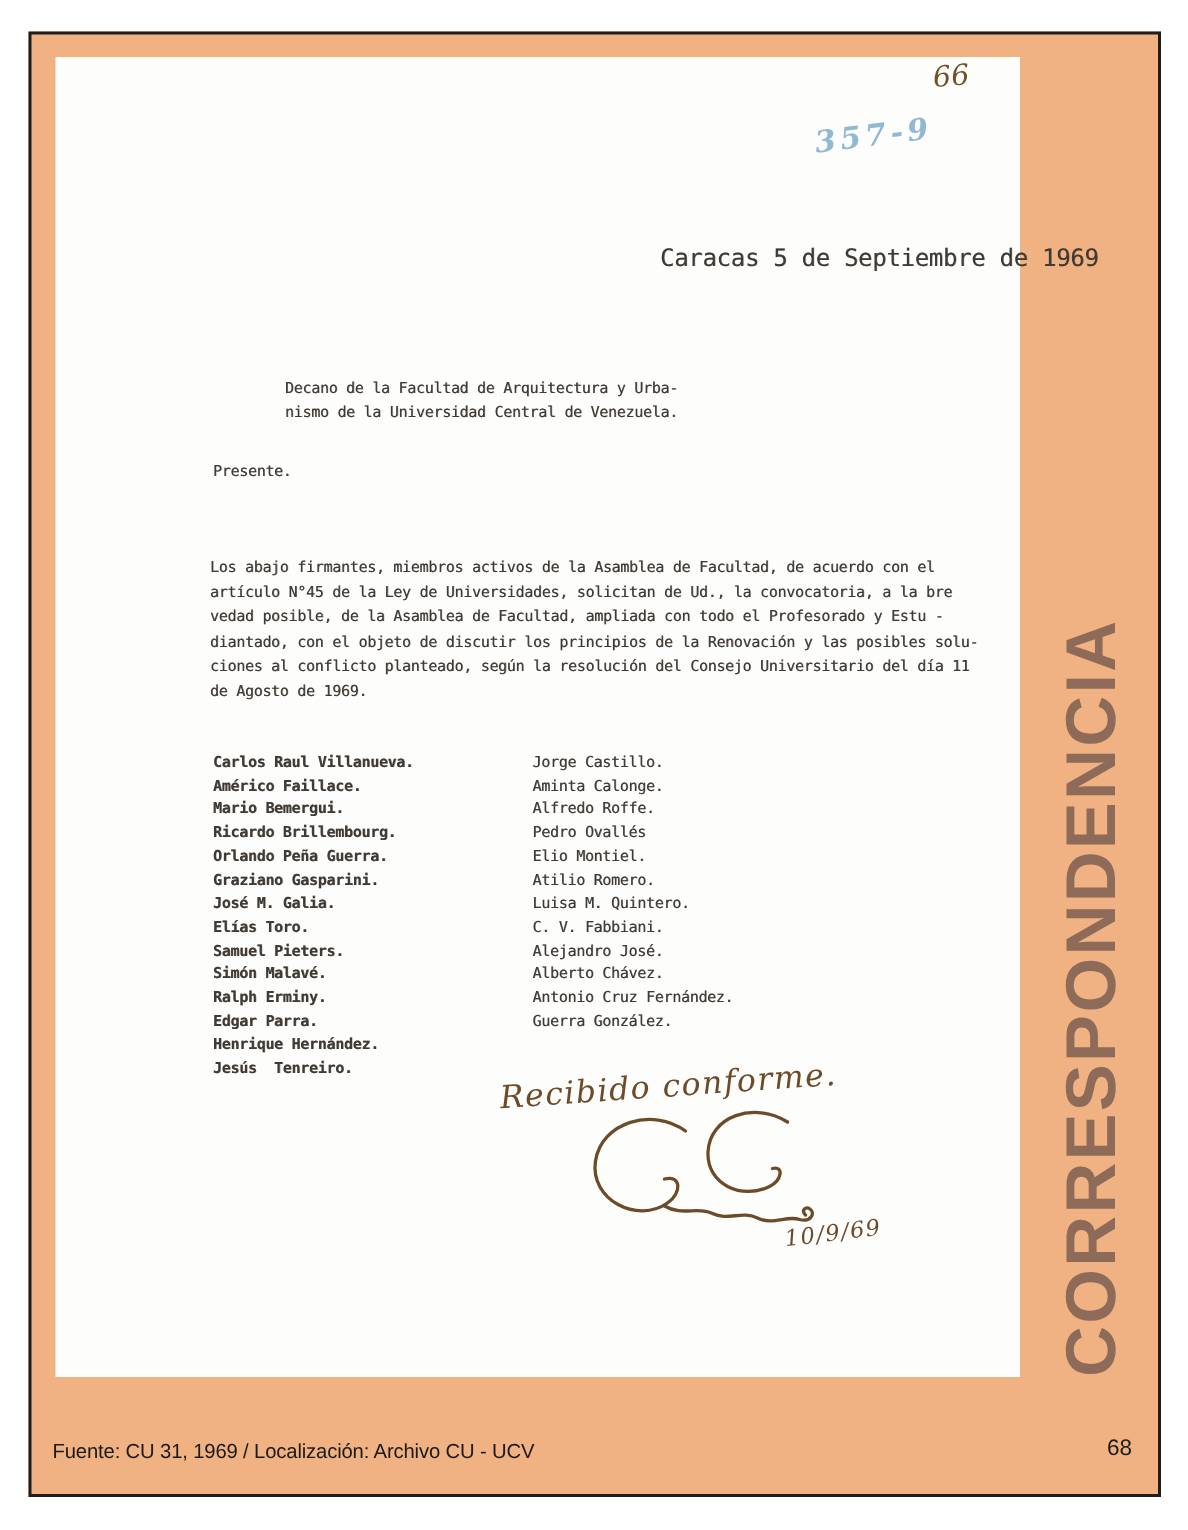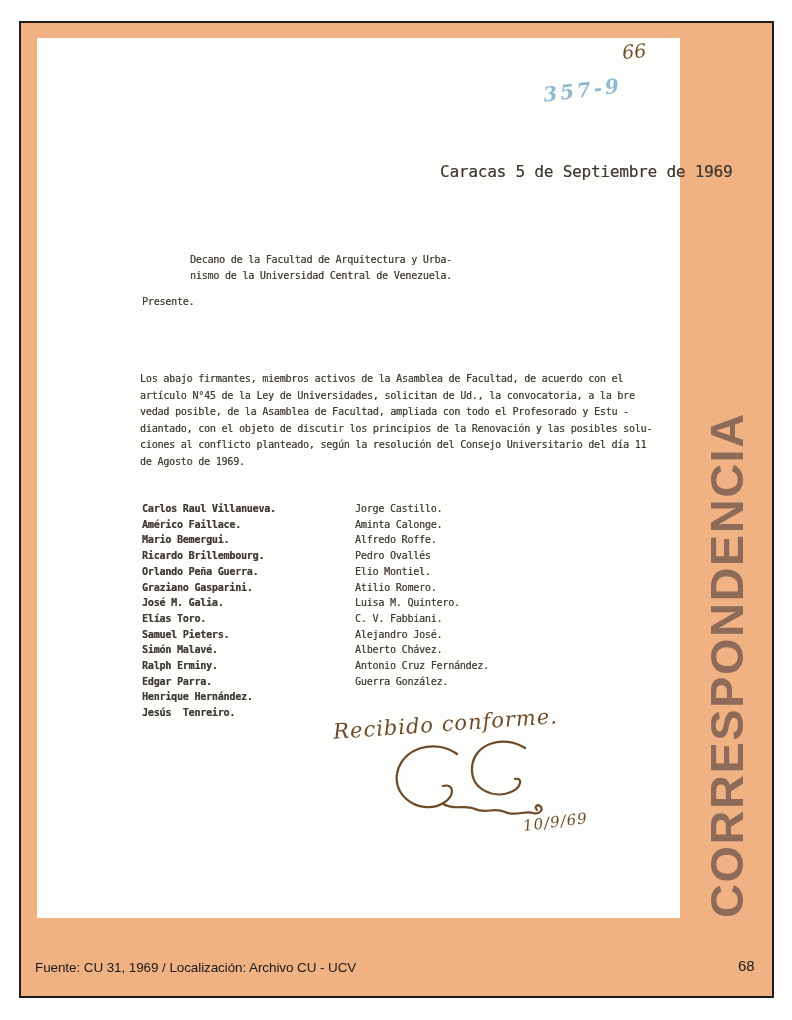--- a/index.html
+++ b/index.html
@@ -28,21 +28,21 @@
   .tw{
     font-family:"DejaVu Sans Mono",monospace;
     color:var(--ink);
     text-shadow:0.35px 0.3px 0.2px rgba(62,52,40,0.55);
     letter-spacing:-0.2px;
     white-space:pre;
   }
   .date-line{position:absolute;left:403px;top:124px;font-size:16px;}
   .recipient-1{position:absolute;left:105px;top:182px;font-size:10px;line-height:17px;}
   .recipient-2{position:absolute;left:105px;top:214px;font-size:10px;line-height:16px;margin-left:48px;}
-  .salutation{position:absolute;left:105px;top:258px;font-size:10px;text-align:center;}
+  .salutation{position:absolute;left:105px;top:271px;font-size:10px;text-align:center;}
   .body-block{position:absolute;left:103px;top:333px;font-size:10px;line-height:16.6px;}
   .names-left{position:absolute;left:105px;top:463px;font-size:10px;line-height:15.7px;font-weight:bold;}
   .names-right{position:absolute;left:318px;top:463px;font-size:10px;line-height:15.7px;}
 
   
   .hw{font-family:"DejaVu Serif",serif;font-style:italic;color:var(--hw-brown);}
   .hw-66{position:absolute;left:585px;top:2px;font-size:19px;transform:rotate(-5deg);color:#6f5226;}
   .hw-blue{position:absolute;left:506px;top:40px;font-size:20px;letter-spacing:3px;
     transform:rotate(-7deg);color:var(--hw-blue);font-weight:bold;}
   .hw-note{position:absolute;left:296px;top:674px;font-size:21px;transform:rotate(-4deg);letter-spacing:1px;}

